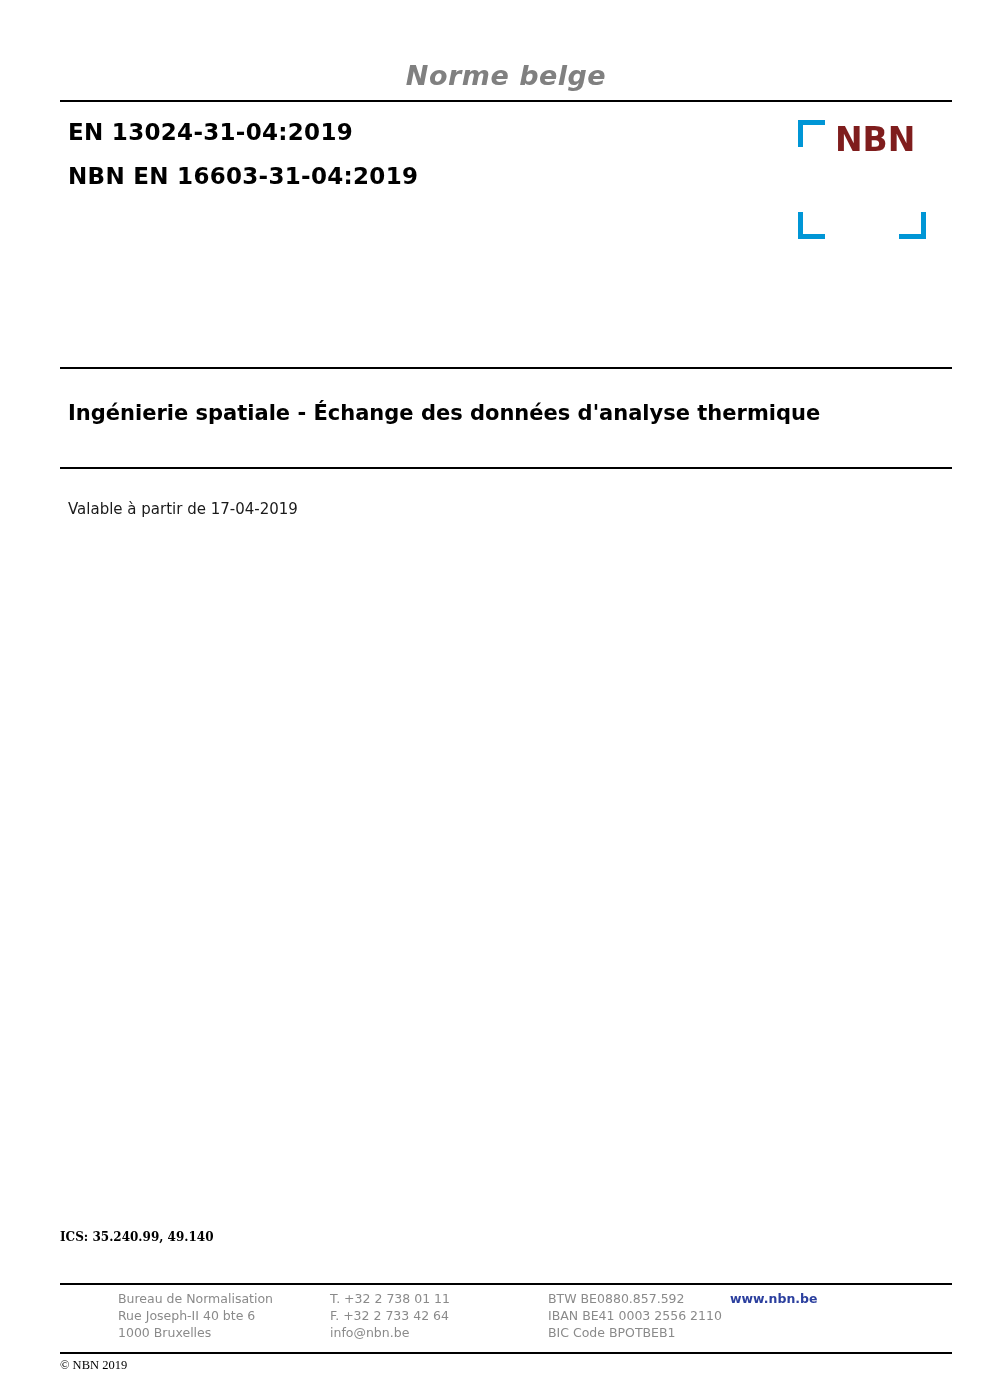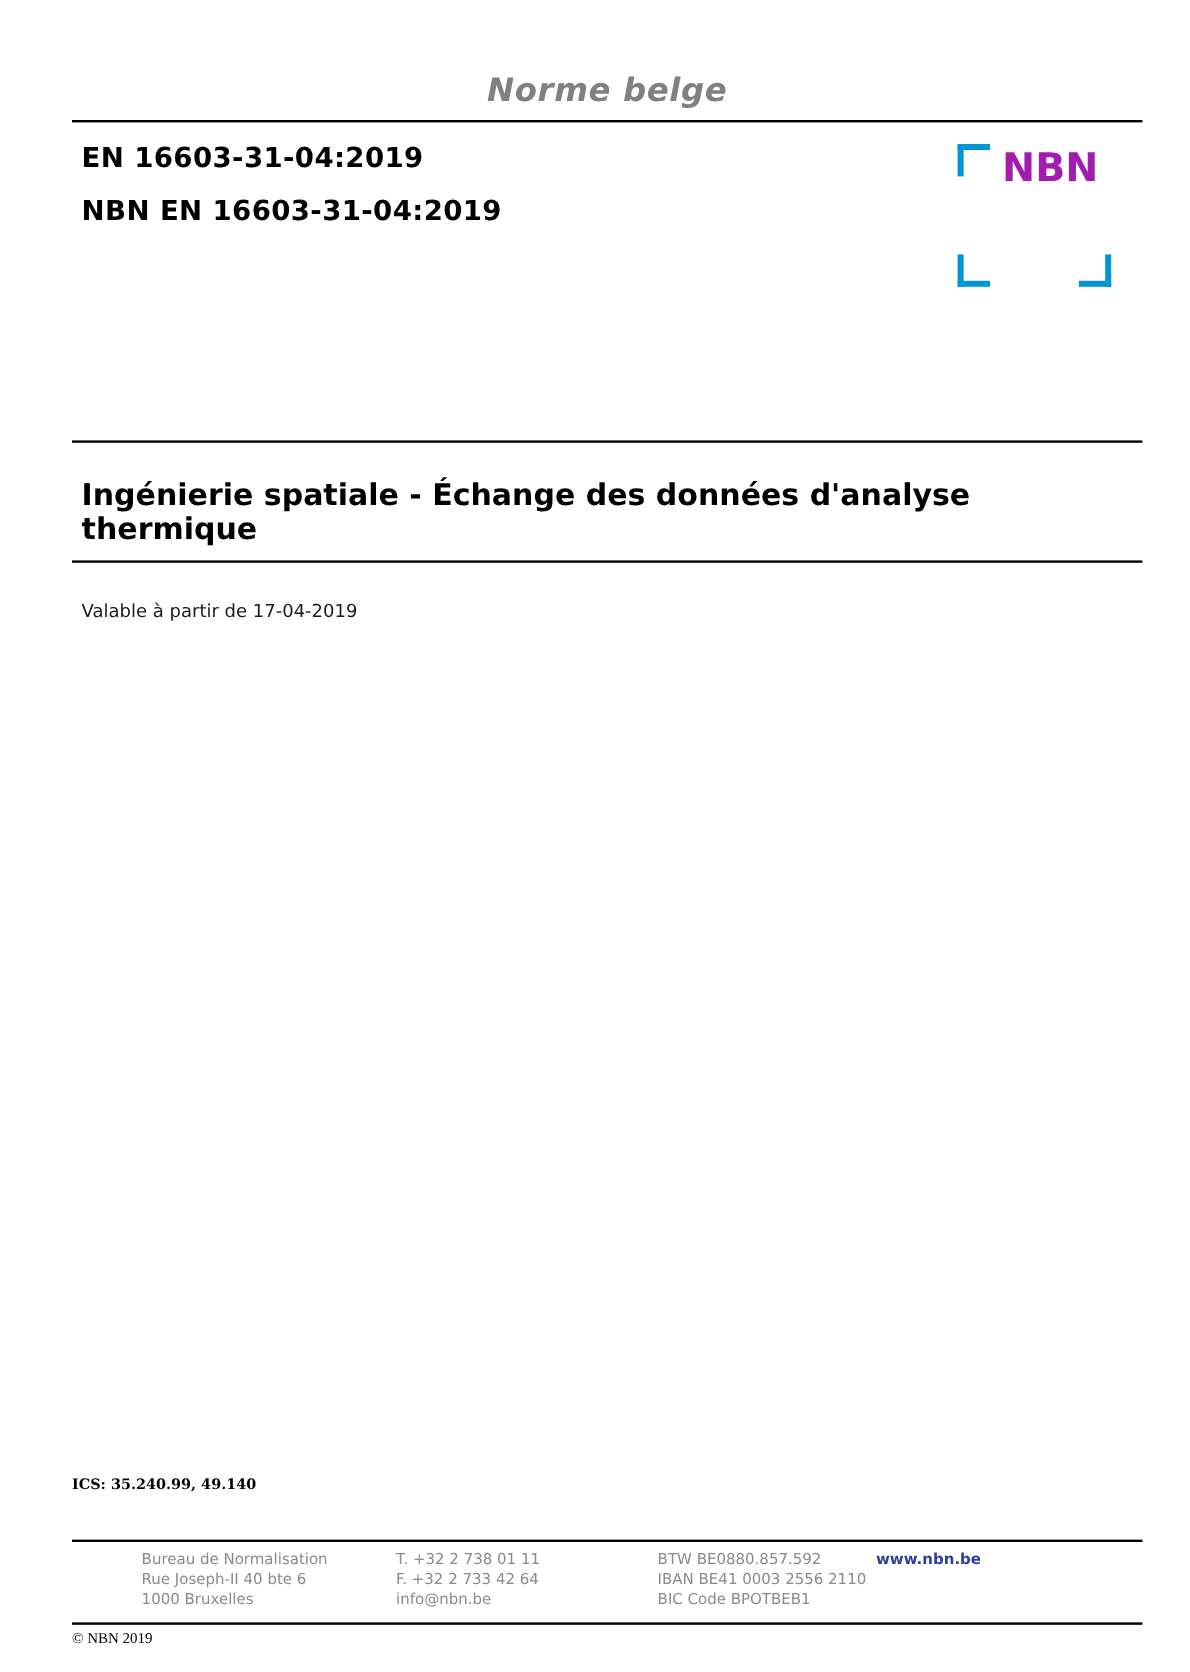--- a/index.html
+++ b/index.html
@@ -68,41 +68,41 @@
     top: 112px;
     width: 140px;
     height: 140px;
   }
   .logo-text {
     position: absolute;
     left: 40px;
     top: 8px;
     font-weight: bold;
     font-size: 33px;
-    color: #a21caf;
+    color: #7f1d1d;
     letter-spacing: 0px;
   }
   .corner {
     position: absolute;
     width: 22px;
     height: 22px;
     border: 5px solid #0096d6;
   }
   .corner.tl { left: 3px;   top: 8px;   border-right: none; border-bottom: none; }
   .corner.bl { left: 3px;   top: 100px; border-right: none; border-top: none; }
   .corner.br { left: 104px; top: 100px; border-left: none;  border-top: none; }
 
   
   .doc-title {
     position: absolute;
     left: 68px;
     top: 399px;
     width: 880px;
     font-weight: bold;
-    font-size: 25px;
+    font-size: 21px;
     line-height: 28px;
   }
 
   
   .validity {
     position: absolute;
     left: 68px;
     top: 500px;
     font-size: 15px;
     color: #1a1a1a;
@@ -152,21 +152,21 @@
 </style>
 </head>
 <body>
 
 <div class="page">
 
   <div class="header-title">Norme belge</div>
   <div class="rule rule-top"></div>
 
   <div class="refs">
-    <div>EN 16603-31-04:2019</div>
+    <div>EN 13024-31-04:2019</div>
     <div>NBN EN 16603-31-04:2019</div>
   </div>
 
   <div class="logo">
     <span class="corner tl"></span>
     <span class="corner bl"></span>
     <span class="corner br"></span>
     <span class="logo-text">NBN</span>
   </div>
 

